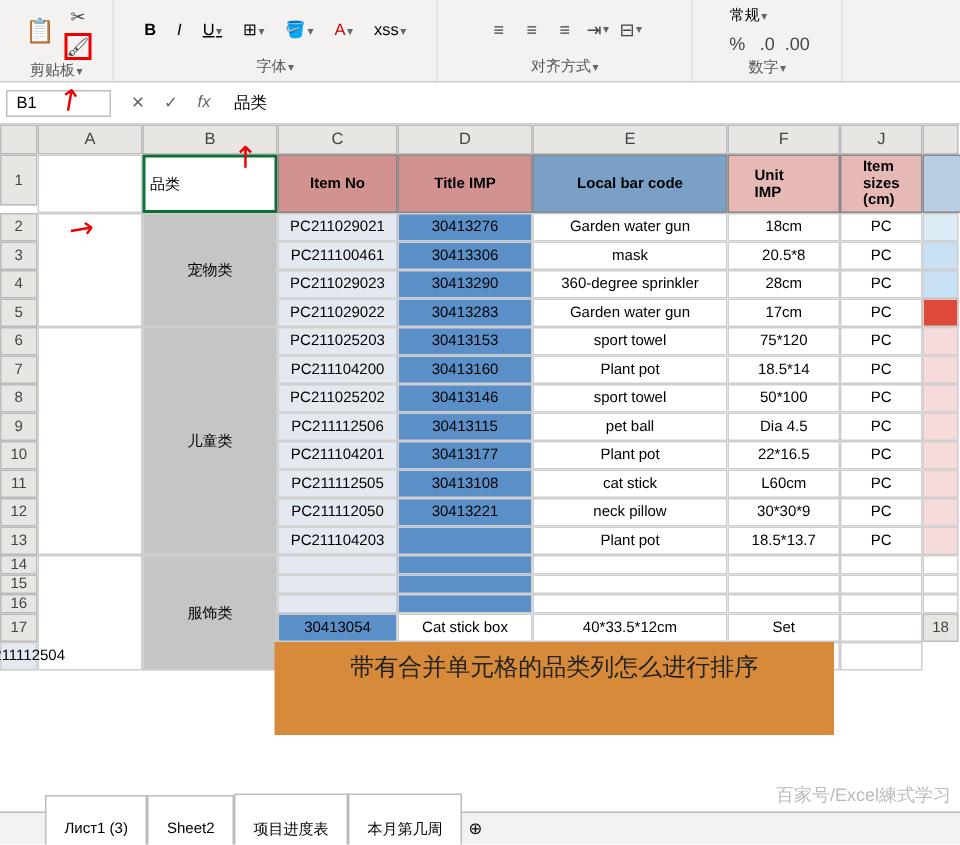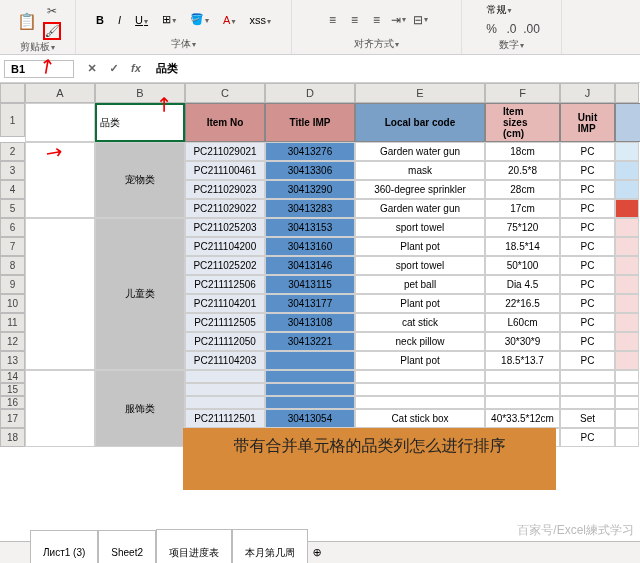--- a/index.html
+++ b/index.html
@@ -10,21 +10,21 @@
 .rgroup { display: flex; flex-direction: column; align-items: center; justify-content: space-between; padding: 2px 6px; border-right: 1px solid #e0e0e0; height: 100%; }
 .rtop { display: flex; align-items: center; gap: 3px; flex: 1; }
 .rlabel { font-size: 10px; color: #555; margin-bottom: 1px;}
 .ricon { width: 18px; height: 18px; display: flex; align-items: center; justify-content: center; font-size: 12px; color: #444; cursor: pointer; }
 .ricon-lg { width: 26px; height: 26px; font-size: 16px; }
 .redbox { border: 2px solid #e00; padding: 1px; }
 .btn { border: 1px solid transparent; padding: 0 3px; cursor: pointer; font-size: 11px; }
 .dd::after { content: "▾"; font-size: 8px; margin-left: 1px; color: #666; }
 
 
-.fbar { height: 28px; display: flex; align-items: center; border-bottom: 1px solid #d0d0d0; font-weight: bold; }
+.fbar { height: 28px; display: flex; align-items: center; border-bottom: 1px solid #d0d0d0; }
 .namebox { width: 70px; border: 1px solid #c0c0c0; padding: 2px 6px; font-size: 11px; margin: 2px 4px; background: #fff; }
 .fbtns { display: flex; gap: 2px; padding: 0 4px; }
 .fbtn { width: 20px; text-align: center; color: #666; cursor: pointer; font-size: 11px; }
 .finput { flex: 1; padding: 2px 6px; font-size: 11px; }
 
 
 .grid { display: grid; grid-template-columns: 25px 70px 90px 80px 90px 130px 75px 55px 24px; }
 .hd { background: #e8e6e3; border: 1px solid #bcbcbc; text-align: center; font-size: 11px; padding: 3px 0; color: #444; }
 .rh { background: #e8e6e3; border: 1px solid #bcbcbc; text-align: center; font-size: 10px; color: #444; display: flex; align-items: center; justify-content: center; }
 .cell { border: 1px solid #cfcfcf; background: #fff; padding: 3px 4px; font-size: 10px; text-align: center; display: flex; align-items: center; justify-content: center; }
@@ -133,22 +133,22 @@
   <div class="hd">F</div>
   <div class="hd">J</div>
   <div class="hd"></div>
 
   <div class="rh" style="height:34px">1</div>
   <div class="cell"></div>
   <div class="cell left selected">品类</div>
   <div class="th-row th-rose">Item No</div>
   <div class="th-row th-rose">Title IMP</div>
   <div class="th-row th-blue">Local bar code</div>
+  <div class="th-row th-lightrose">Unit IMP</div>
   <div class="th-row th-lightrose">Item sizes (cm)</div>
-  <div class="th-row th-lightrose">Unit IMP</div>
   <div class="th-row" style="background:#b8cce4;color:#000"></div>
 
   <div class="rh">2</div>
   <div class="cell" style="grid-row:span 4"></div>
   <div class="cell merged-cat" style="grid-row:span 4">宠物类</div>
   <div class="cell dataC">PC211029021</div>
   <div class="cell dataD">30413276</div>
   <div class="cell">Garden water gun</div>
   <div class="cell">18cm</div>
   <div class="cell">PC</div>
@@ -264,21 +264,20 @@
 
   <div class="rh">16</div>
   <div class="cell dataC"></div>
   <div class="cell dataD"></div>
   <div class="cell"></div>
   <div class="cell"></div>
   <div class="cell"></div>
   <div class="cell"></div>
 
   <div class="rh">17</div>
-  <div class="cell dataC">PC211112501</div>
   <div class="cell dataD">30413054</div>
   <div class="cell">Cat stick box</div>
   <div class="cell">40*33.5*12cm</div>
   <div class="cell">Set</div>
   <div class="cell"></div>
 
   <div class="rh">18</div>
   <div class="cell dataC">PC211112504</div>
   <div class="cell dataD">30413092</div>
   <div class="cell">pet toy</div>

